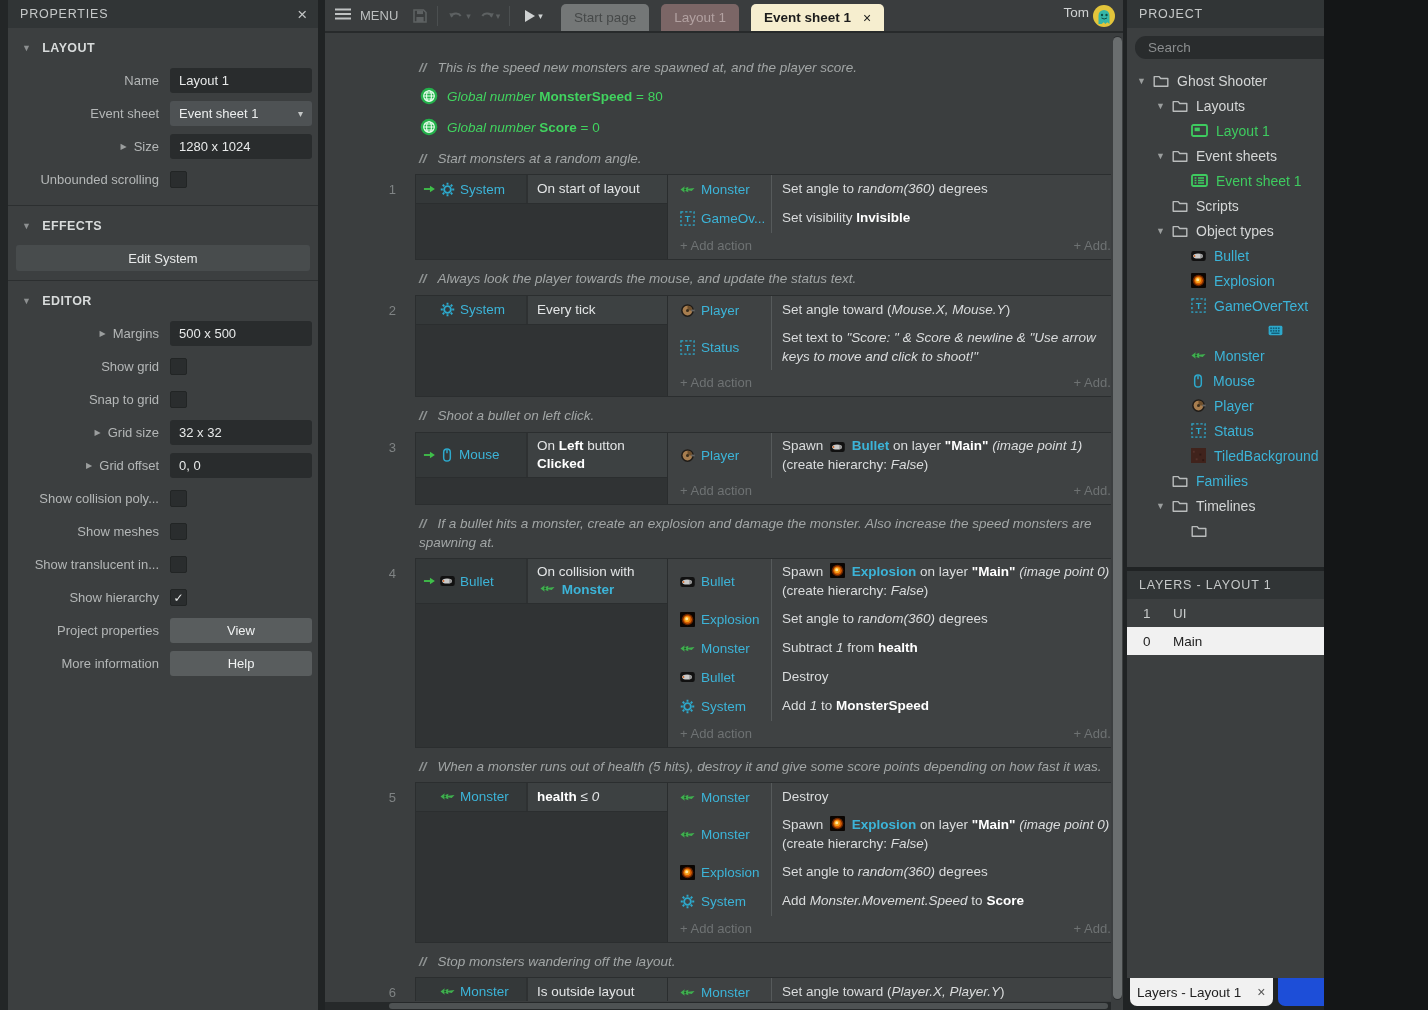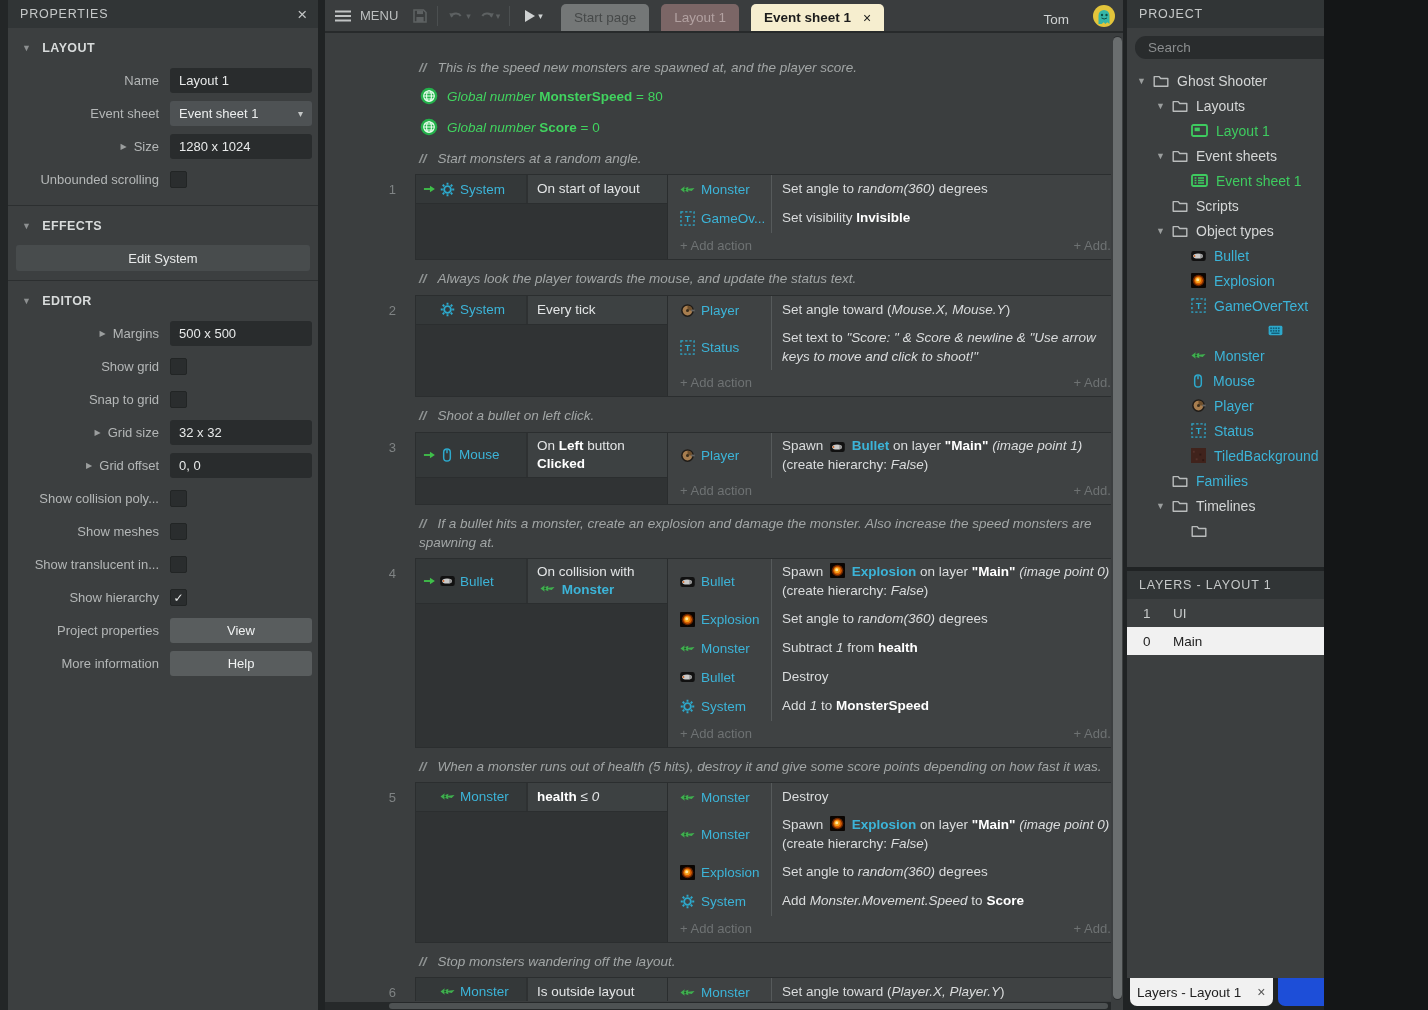--- a/index.html
+++ b/index.html
@@ -32,33 +32,33 @@
   .pselect { background:#4e5254; border-radius:3px; height:25px; display:flex; align-items:center; justify-content:space-between; padding:0 9px; color:#eceeee; font-size:13px; }
   .pselect .sel-caret { color:#c3c6c6; font-size:10px; }
   .pcheck { width:17px; height:17px; background:#2a2d2e; border:1px solid #222525; border-radius:2px;
     display:flex; align-items:center; justify-content:center; color:#e8eaea; font-size:12px; }
   .pbtn { background:#595d5e; border-radius:3px; height:25px; display:flex; align-items:center; justify-content:center; color:#f0f2f2; font-size:13px; }
   .wide-btn { margin:3px 8px 4px 8px; background:#484c4d; border-radius:3px; height:26px; display:flex; align-items:center; justify-content:center; color:#e8eaea; font-size:13px; }
 
   
   #center-panel { position:absolute; left:325px; top:0; width:798px; height:100%; background:#3b3e3f; }
   #toolbar { position:absolute; top:0; left:0; right:0; height:33px; background:#3a3d3e; border-bottom:2px solid #272a2b; display:flex; align-items:center; padding:0 8px 0 10px; }
-  .tb-group { display:flex; align-items:center; gap:7px; }
+  .tb-group { display:flex; align-items:flex-start; gap:7px; }
   .tb-label { color:#bcbfbf; font-size:13px; margin-left:2px; }
   .tb-sep { width:1px; height:20px; background:#4b4f50; margin:0 9px; }
   .tb-caret { color:#5d6162; font-size:9px; }
   .play-tri { width:0; height:0; border-left:10px solid #cfd2d2; border-top:6px solid transparent; border-bottom:6px solid transparent; margin:0 3px 0 6px; }
   .play-caret { color:#cfd2d2; font-size:9px; }
   #tab-strip { display:flex; align-items:flex-end; height:100%; margin-left:18px; gap:12px; }
   .tab { height:27px; padding:0 13px; border-radius:5px 5px 0 0; display:flex; align-items:center; font-size:13.5px; gap:12px; white-space:nowrap; }
   .tab.gray  { background:#747777; color:#464949; }
   .tab.mauve { background:#7b6666; color:#b2a1a1; }
   .tab.active{ background:#f6eecf; color:#1c1c1c; font-weight:bold; }
   .tab-close { font-size:14px; font-weight:normal; }
-  .tb-right { margin-left:auto; display:flex; align-items:flex-end; gap:24px; }
+  .tb-right { margin-left:auto; display:flex; align-items:flex-start; gap:4px; }
   .user-name { color:#cfd2d2; font-size:13.5px; }
 
   
   #event-sheet { position:absolute; top:35px; left:0; right:12px; bottom:9px; overflow:hidden; padding-top:13px;margin-left:28px; }
   .comment { margin:11px 0 7px 66px; max-width:700px; font-style:italic; font-size:13.5px; color:#a2a6a6; line-height:1.35; }
   .comment .slashes { font-weight:bold; color:#8f9393; margin-right:11px; }
   .global-row { display:flex; align-items:center; gap:9px; margin:7px 0 7px 67px; height:24px; }
   .global-row .ghtml { color:#41d35f; font-size:13.5px; }
   .global-row .ghtml b { font-weight:bold; }
   .event-item { display:flex; margin-bottom:11px; }

